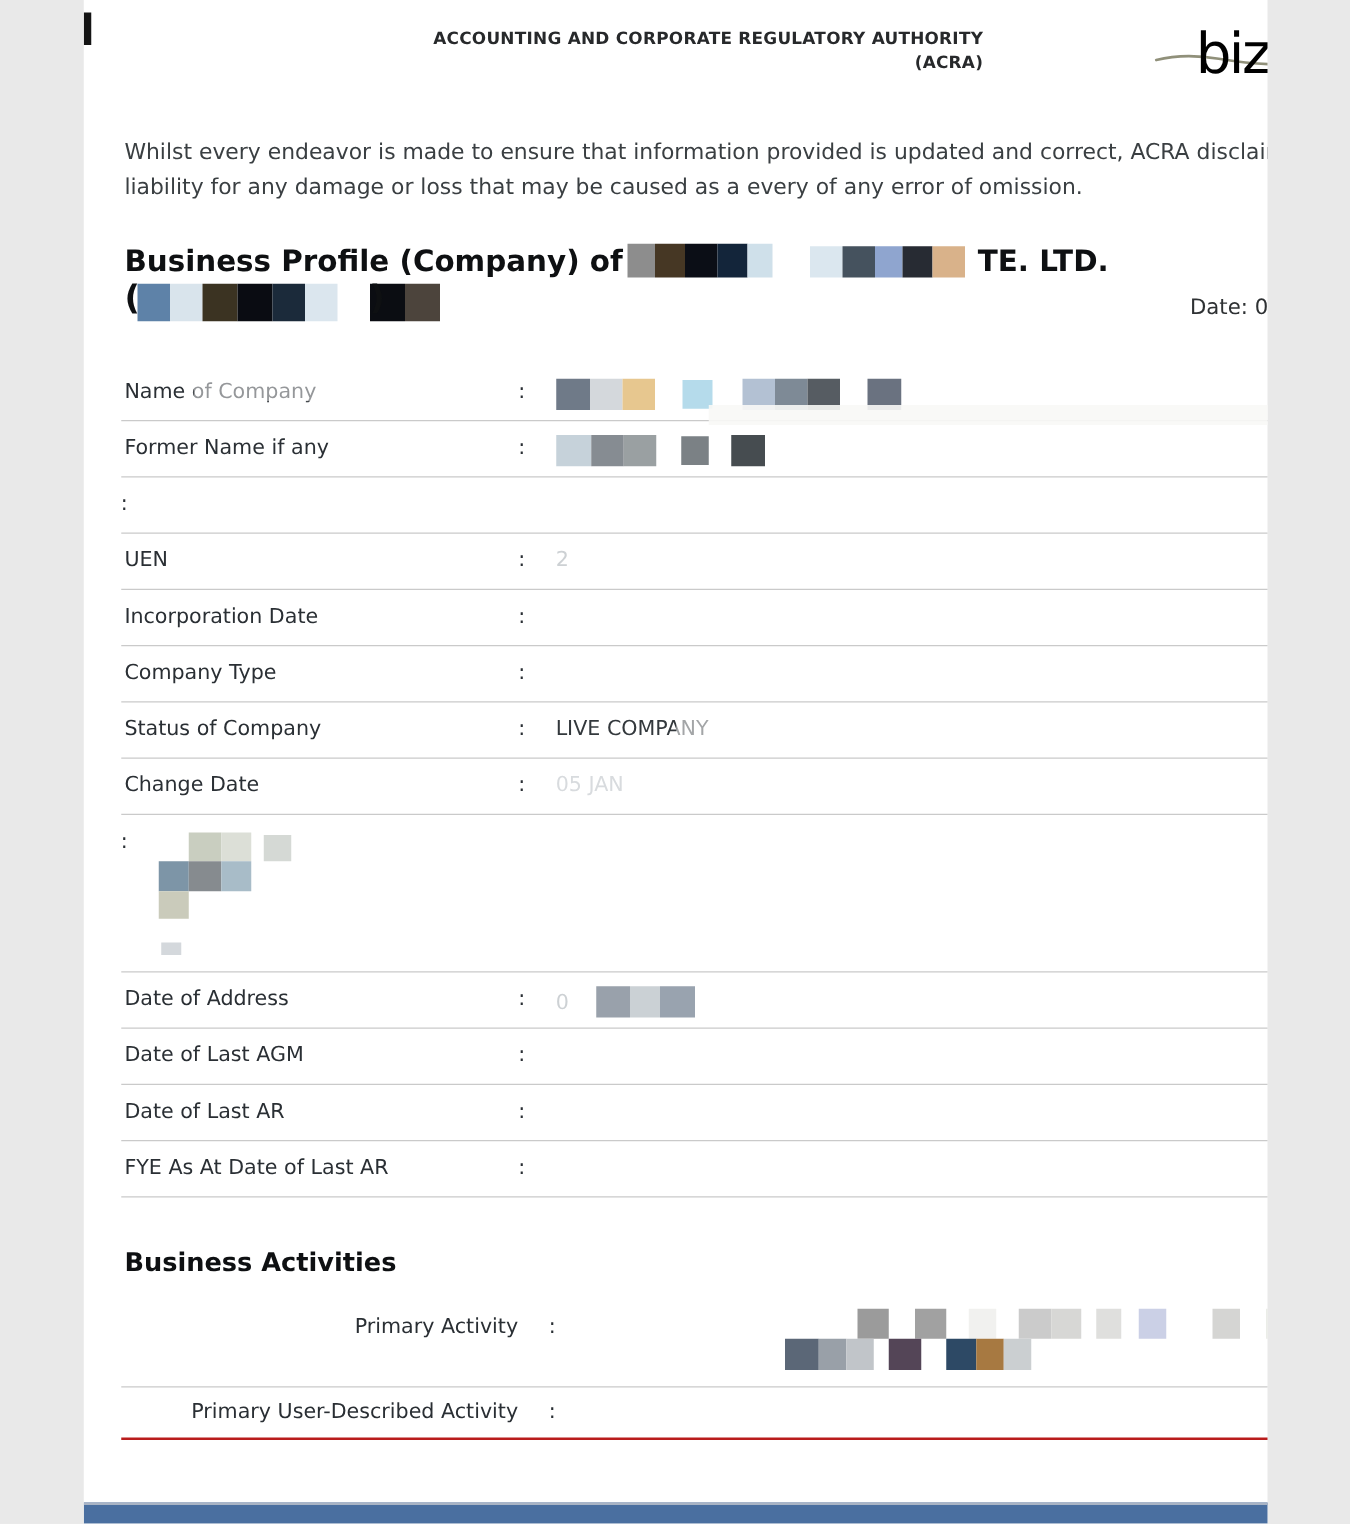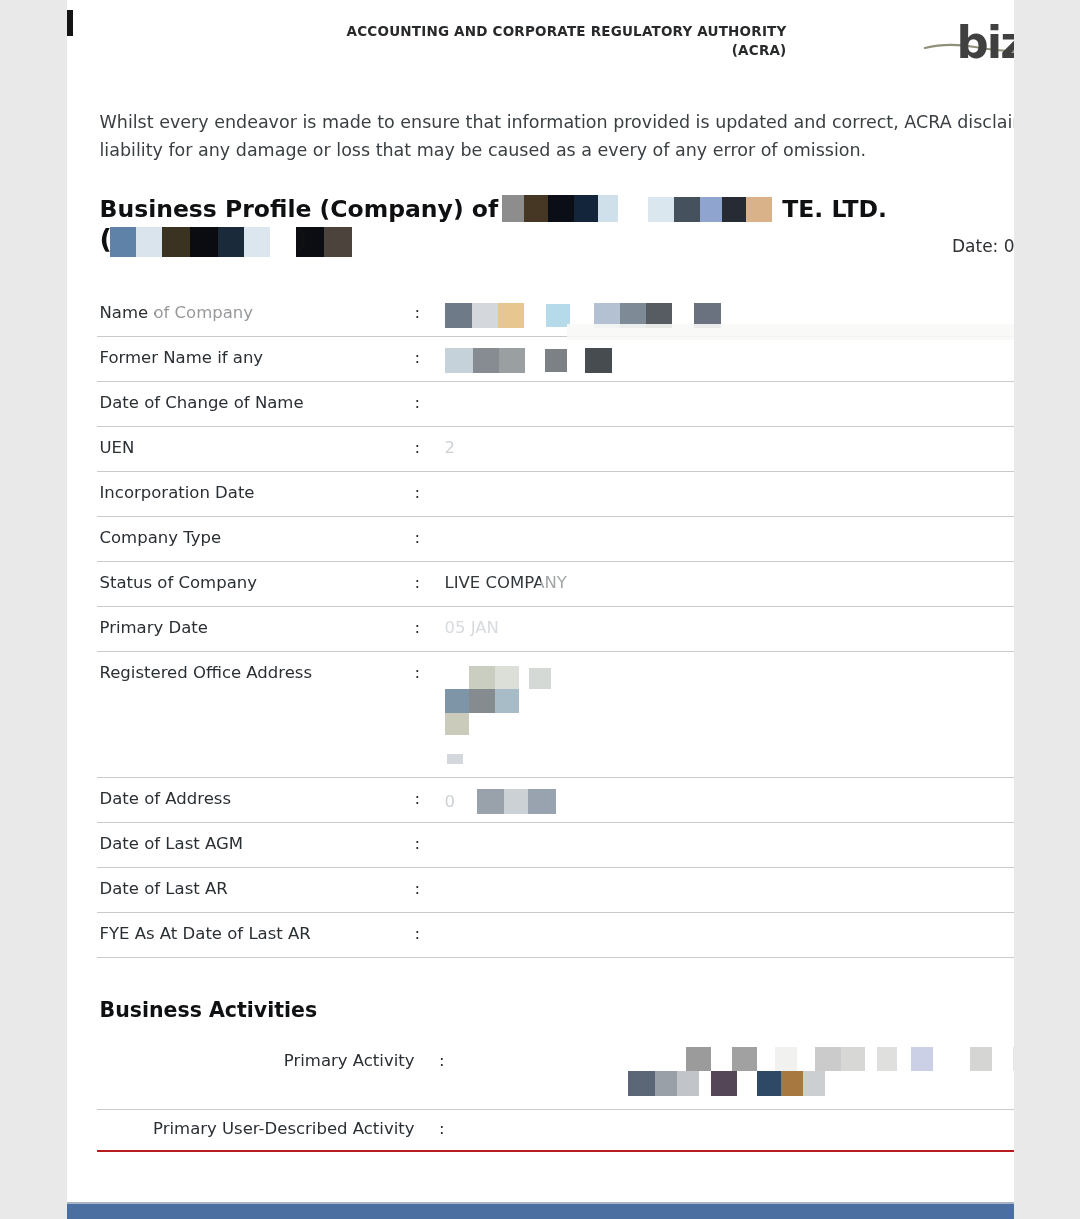--- a/index.html
+++ b/index.html
@@ -10,22 +10,22 @@
     color:#2a2f34;
   }
   
   .authority{
     position:absolute;top:22px;right:227px;text-align:right;
     font-size:13.5px;font-weight:bold;color:#27292b;line-height:19px;letter-spacing:.2px;
   }
   .logo{position:absolute;left:856px;top:2px;width:200px;height:86px;}
   .logo svg{position:absolute;left:0;top:0;}
   .logo .biz{
-    position:absolute;left:34px;top:18px;font-size:45px;font-weight:bold;
-    color:#404040;letter-spacing:-2px;line-height:1;
+    position:absolute;left:34px;top:18px;font-size:45px;font-weight:normal;
+    color:#000000;letter-spacing:-2px;line-height:1;
   }
   .logo .file{
     position:absolute;left:104px;top:6px;
     font-family:"DejaVu Serif","Liberation Serif",serif;
     font-style:italic;font-size:50px;color:#a9a176;line-height:1;letter-spacing:-1px;
   }
   .logo .plus{
     position:absolute;right:6px;top:0px;font-size:30px;font-weight:bold;color:#e8993a;line-height:1;
   }
   .edge-mark{position:absolute;left:0;top:10px;width:6px;height:26px;background:#141414;}
@@ -135,21 +135,20 @@
 
     <div class="row h45">
       <div class="lbl">Former Name if any</div>
       <div class="colon">:</div>
       <div class="val">
         <span class="mosaic" style="width: 168px; height: 25px;"><div class="px" style="left: 0px; top: 0px; width: 28px; height: 25px; background: rgb(198, 210, 218);"></div><div class="px" style="left: 28px; top: 0px; width: 26px; height: 25px; background: rgb(134, 140, 146);"></div><div class="px" style="left: 54px; top: 0px; width: 26px; height: 25px; background: rgb(154, 160, 162);"></div><div class="px" style="left: 100px; top: 1px; width: 22px; height: 23px; background: rgb(123, 129, 133);"></div><div class="px" style="left: 140px; top: 0px; width: 27px; height: 25px; background: rgb(70, 76, 80);"></div></span>
       </div>
     </div>
 
     <div class="row h45">
-      <div class="lbl">Date of Change of Name</div>
       <div class="colon">:</div>
       <div class="val"></div>
     </div>
 
     <div class="row h45">
       <div class="lbl">UEN</div>
       <div class="colon">:</div>
       <div class="val ghost">2</div>
     </div>
 
@@ -167,27 +166,26 @@
     <div class="row h45">
       <div class="lbl">Status of Company</div>
       <div class="colon">:</div>
       <div class="val">
         <span>LIVE COMPANY</span>
         <div class="smudge" style="left:96px;top:2px;width:38px;height:18px;background:rgba(255,255,255,.55);"></div>
       </div>
     </div>
 
     <div class="row h45">
-      <div class="lbl">Primary Date</div>
+      <div class="lbl">Change Date</div>
       <div class="colon">:</div>
       <div class="val ghost2">05 JAN</div>
     </div>
 
     <div class="row h126">
-      <div class="lbl">Registered Office Address</div>
       <div class="colon">:</div>
       <div class="val">
         <span class="mosaic" style="vertical-align: top; margin-top: 3px; width: 112px; height: 100px;"><div class="px" style="left: 24px; top: 0px; width: 26px; height: 23px; background: rgb(201, 206, 192);"></div><div class="px" style="left: 50px; top: 0px; width: 24px; height: 23px; background: rgb(220, 223, 215);"></div><div class="px" style="left: 84px; top: 2px; width: 22px; height: 21px; background: rgb(213, 217, 213);"></div><div class="px" style="left: 0px; top: 23px; width: 24px; height: 24px; background: rgb(125, 149, 167);"></div><div class="px" style="left: 24px; top: 23px; width: 26px; height: 24px; background: rgb(134, 139, 143);"></div><div class="px" style="left: 50px; top: 23px; width: 24px; height: 24px; background: rgb(168, 188, 200);"></div><div class="px" style="left: 0px; top: 47px; width: 24px; height: 22px; background: rgb(202, 203, 187);"></div><div class="px" style="left: 2px; top: 88px; width: 16px; height: 10px; background: rgb(212, 216, 220);"></div></span>
       </div>
     </div>
 
     <div class="row h45">
       <div class="lbl">Date of Address</div>
       <div class="colon">:</div>
       <div class="val">

